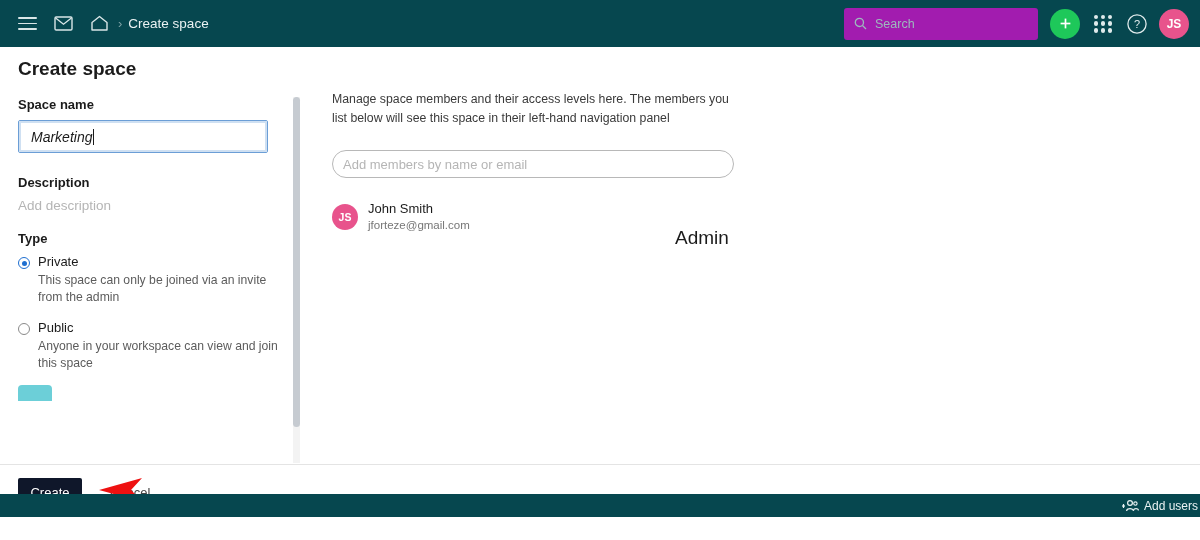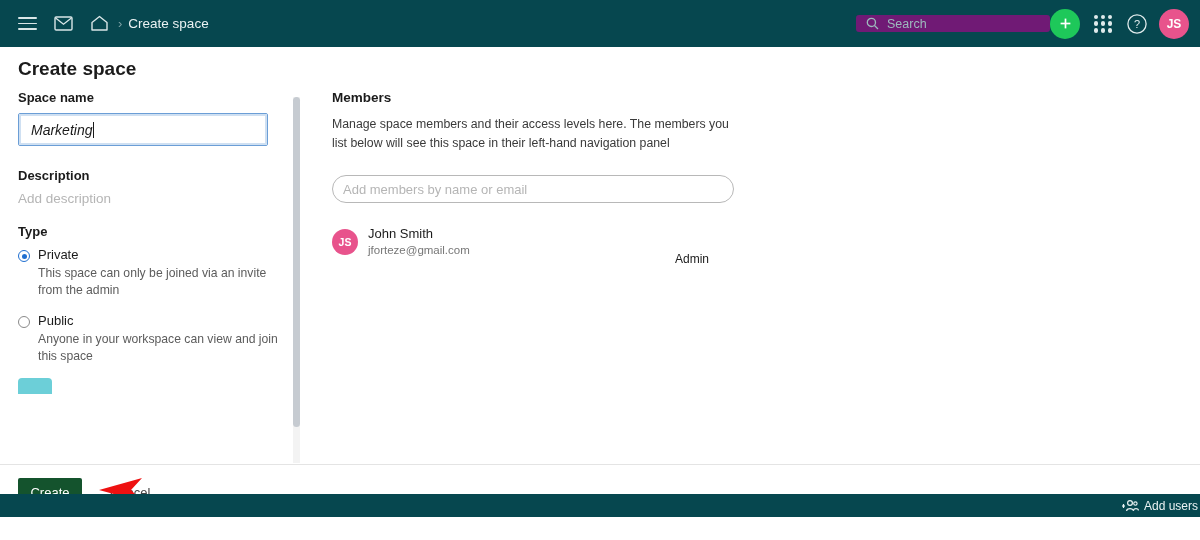--- a/index.html
+++ b/index.html
@@ -37,24 +37,24 @@
     flex: 0 0 auto;
   }
   .crumb-title {
     color: #eaf2f3; font-size: 13.5px; flex: 0 0 auto;
     cursor: pointer;
   }
 
   .hdr-spacer { flex: 1 1 auto; }
 
   .search-box {
-    width: 194px; height: 17px;
-    background: #701a75; border-radius: 3px;
-    display: flex; align-items: center;
-    margin-right: 0; cursor: text; flex: 0 0 auto;
+    width: 194px; height: 32px;
+    background: #a21caf; border-radius: 3px;
+    display: flex; align-items: center;
+    margin-right: 12px; cursor: text; flex: 0 0 auto;
   }
   .search-box .mag { margin: 0 8px 0 10px; display:flex; }
   .search-ph { color: #9dbabd; font-size: 12.5px; }
 
   .plus-btn {
     width: 30px; height: 30px; border-radius: 50%;
     background: #1ec85a;
     display: flex; align-items: center; justify-content: center;
     margin-right: 10px; cursor: pointer; flex: 0 0 auto;
   }
@@ -84,21 +84,21 @@
 
   
   .content { position: absolute; left: 0; top: 90px; width: 1200px; height: 374px; }
 
   
   .left-col {
     position: absolute; left: 0; top: 0;
     width: 300px; height: 374px;
     overflow: hidden;
   }
-  .left-inner { position: absolute; left: 18px; top: 0; width: 262px; }
+  .left-inner { position: absolute; left: 18px; top: 7px; width: 262px; }
 
   .field-label {
     font-size: 13px; font-weight: bold; color: #1b1b1b;
     margin-bottom: 8px;
   }
   .name-input {
     width: 250px; height: 33px;
     border: 1px solid #6b9ed6;
     outline: 2px solid #cfe0f2; outline-offset: -3px;
     border-radius: 2px;
@@ -178,34 +178,34 @@
   .avatar-sm {
     width: 26px; height: 26px; border-radius: 50%;
     background: #e8538c; color: #fff;
     font-size: 10.5px; font-weight: bold;
     display: flex; align-items: center; justify-content: center;
     flex: 0 0 auto; margin-right: 10px;
   }
   .m-name { font-size: 13px; color: #1b1b1b; line-height: 1.35; }
   .m-mail { font-size: 11.5px; color: #777; line-height: 1.35; }
   .m-role {
-    font-size: 12px; color: #1b1b1b;
+    font-size: 19px; color: #1b1b1b;
     position: absolute; left: 307px; top: 27px;
   }
   .member-meta { position: relative; flex: 1 1 auto; }
 
   
   .divider {
     position: absolute; left: 0; top: 464px;
     width: 1200px; height: 1px; background: #e4e4e4;
   }
   .footer-actions { position: absolute; left: 18px; top: 478px; display: flex; align-items: center; }
   .btn-create {
     width: 64px; height: 28px;
-    background: #14532d; color: #fff;
+    background: #0f172a; color: #fff;
     font-size: 13px; border: none; border-radius: 2px;
     display: flex; align-items: center; justify-content: center;
     cursor: pointer;
   }
   .btn-cancel {
     margin-left: 28px; font-size: 13px; color: #444;
     background: none; border: none; cursor: pointer; padding: 0;
   }
 
   
@@ -336,21 +336,20 @@
       </div>
 
     </div>
   </div>
 
   <div class="left-scrollbar">
     <div class="thumb"></div>
   </div>
 
   <div class="right-col">
-    <div class="sec-head">Members</div>
     <div class="sec-desc">Manage space members and their access levels here. The members you list below will see this space in their left-hand navigation panel</div>
 
     <div class="members-input">
       <span class="members-ph">Add members by name or email</span>
     </div>
 
     <div class="member-row">
       <div class="avatar-sm">JS</div>
       <div class="member-meta">
         <div class="m-name">John Smith</div>

